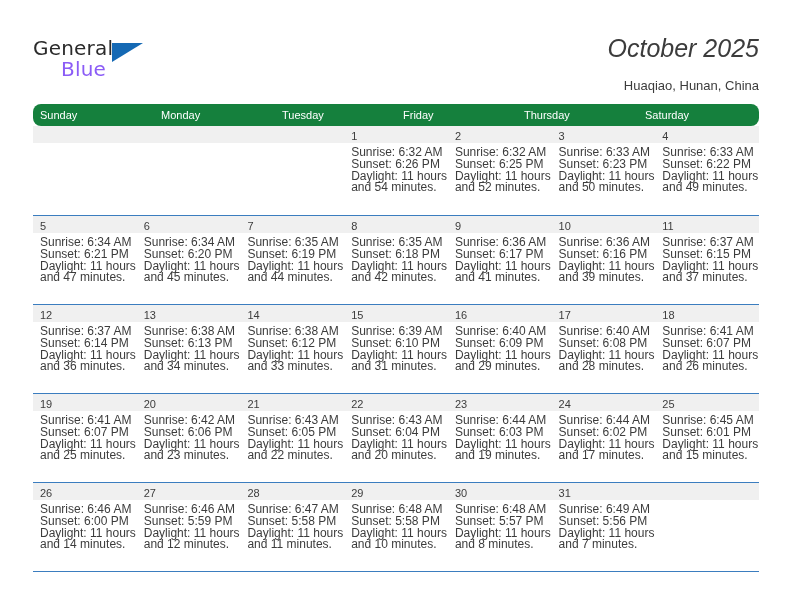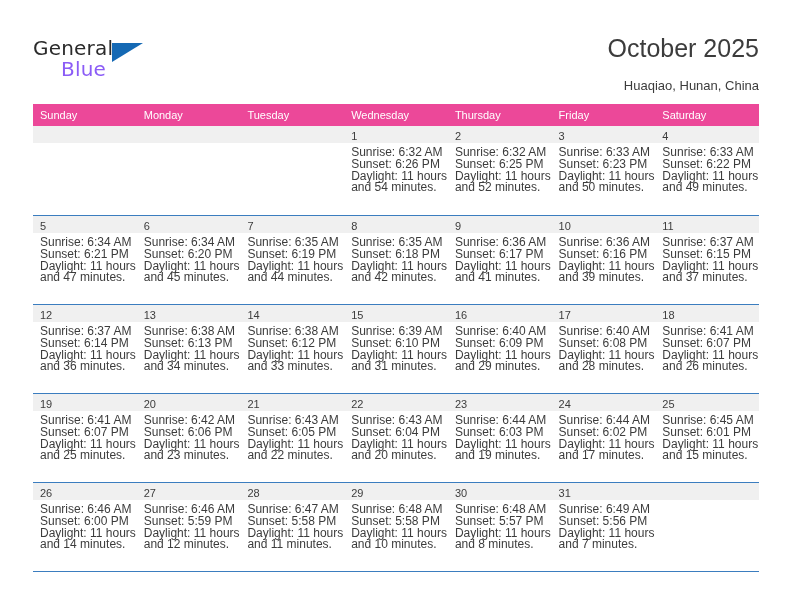--- a/index.html
+++ b/index.html
@@ -67,41 +67,43 @@
     position: absolute;
     right: 33px;
     top: 33px;
     text-align: right;
   }
   .cal-title {
     font-size: 25px;
     color: #3c3c3c;
     line-height: 30px;
     white-space: nowrap;
+    font-style: italic;
   }
   .cal-subtitle {
     font-size: 13px;
     color: #3c3c3c;
     line-height: 18px;
     margin-top: 14px;
     white-space: nowrap;
   }
 
   
   .calendar {
     position: absolute;
     left: 33px;
     top: 104px;
     width: 726px;
   }
   .weekday-row {
     display: flex;
     width: 726px;
     height: 22px;
-    background: #ec4899;
+    background: #15803d;
+    border-radius: 8px;
   }
   .weekday {
     flex: 1 1 0;
     color: #ffffff;
     font-size: 11px;
     line-height: 22px;
     padding-left: 7px;
     box-sizing: border-box;
     white-space: nowrap;
     overflow: hidden;
@@ -167,23 +169,22 @@
       <div class="cal-subtitle">Huaqiao, Hunan, China</div>
     </div>
 
   </div>
 
   <div class="calendar">
     <div class="weekday-row" id="weekday-row">
         <div class="weekday">Sunday</div>
         <div class="weekday">Monday</div>
         <div class="weekday">Tuesday</div>
-        <div class="weekday">Wednesday</div>
+        <div class="weekday">Friday</div>
         <div class="weekday">Thursday</div>
-        <div class="weekday">Friday</div>
         <div class="weekday">Saturday</div>
       </div>
     <div id="weeks-container">
         <div class="week-row first">
           <div class="day-cell empty">
             <div class="day-number-bar"><span class="day-number"></span></div>
           </div>
           <div class="day-cell empty">
             <div class="day-number-bar"><span class="day-number"></span></div>
           </div>

